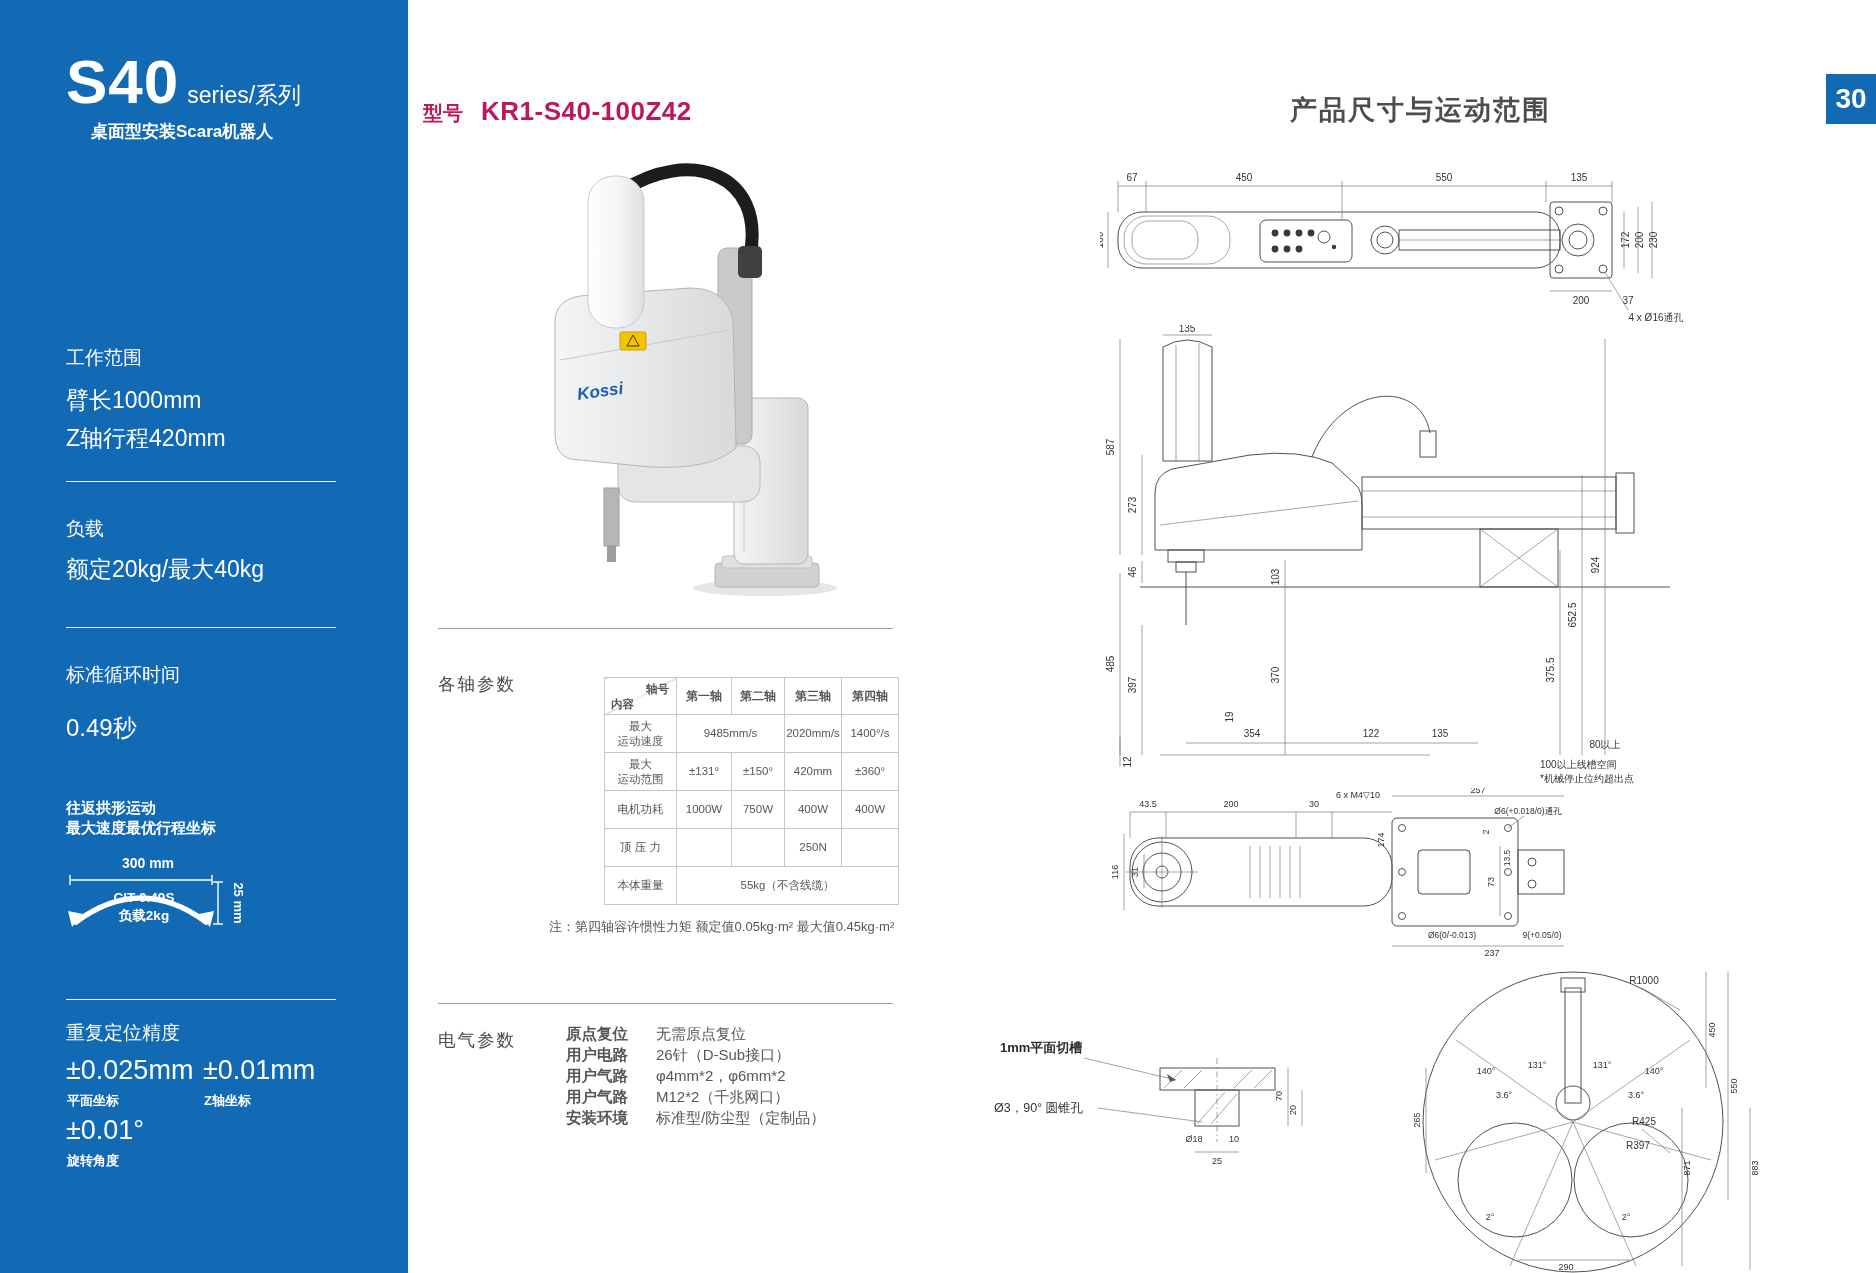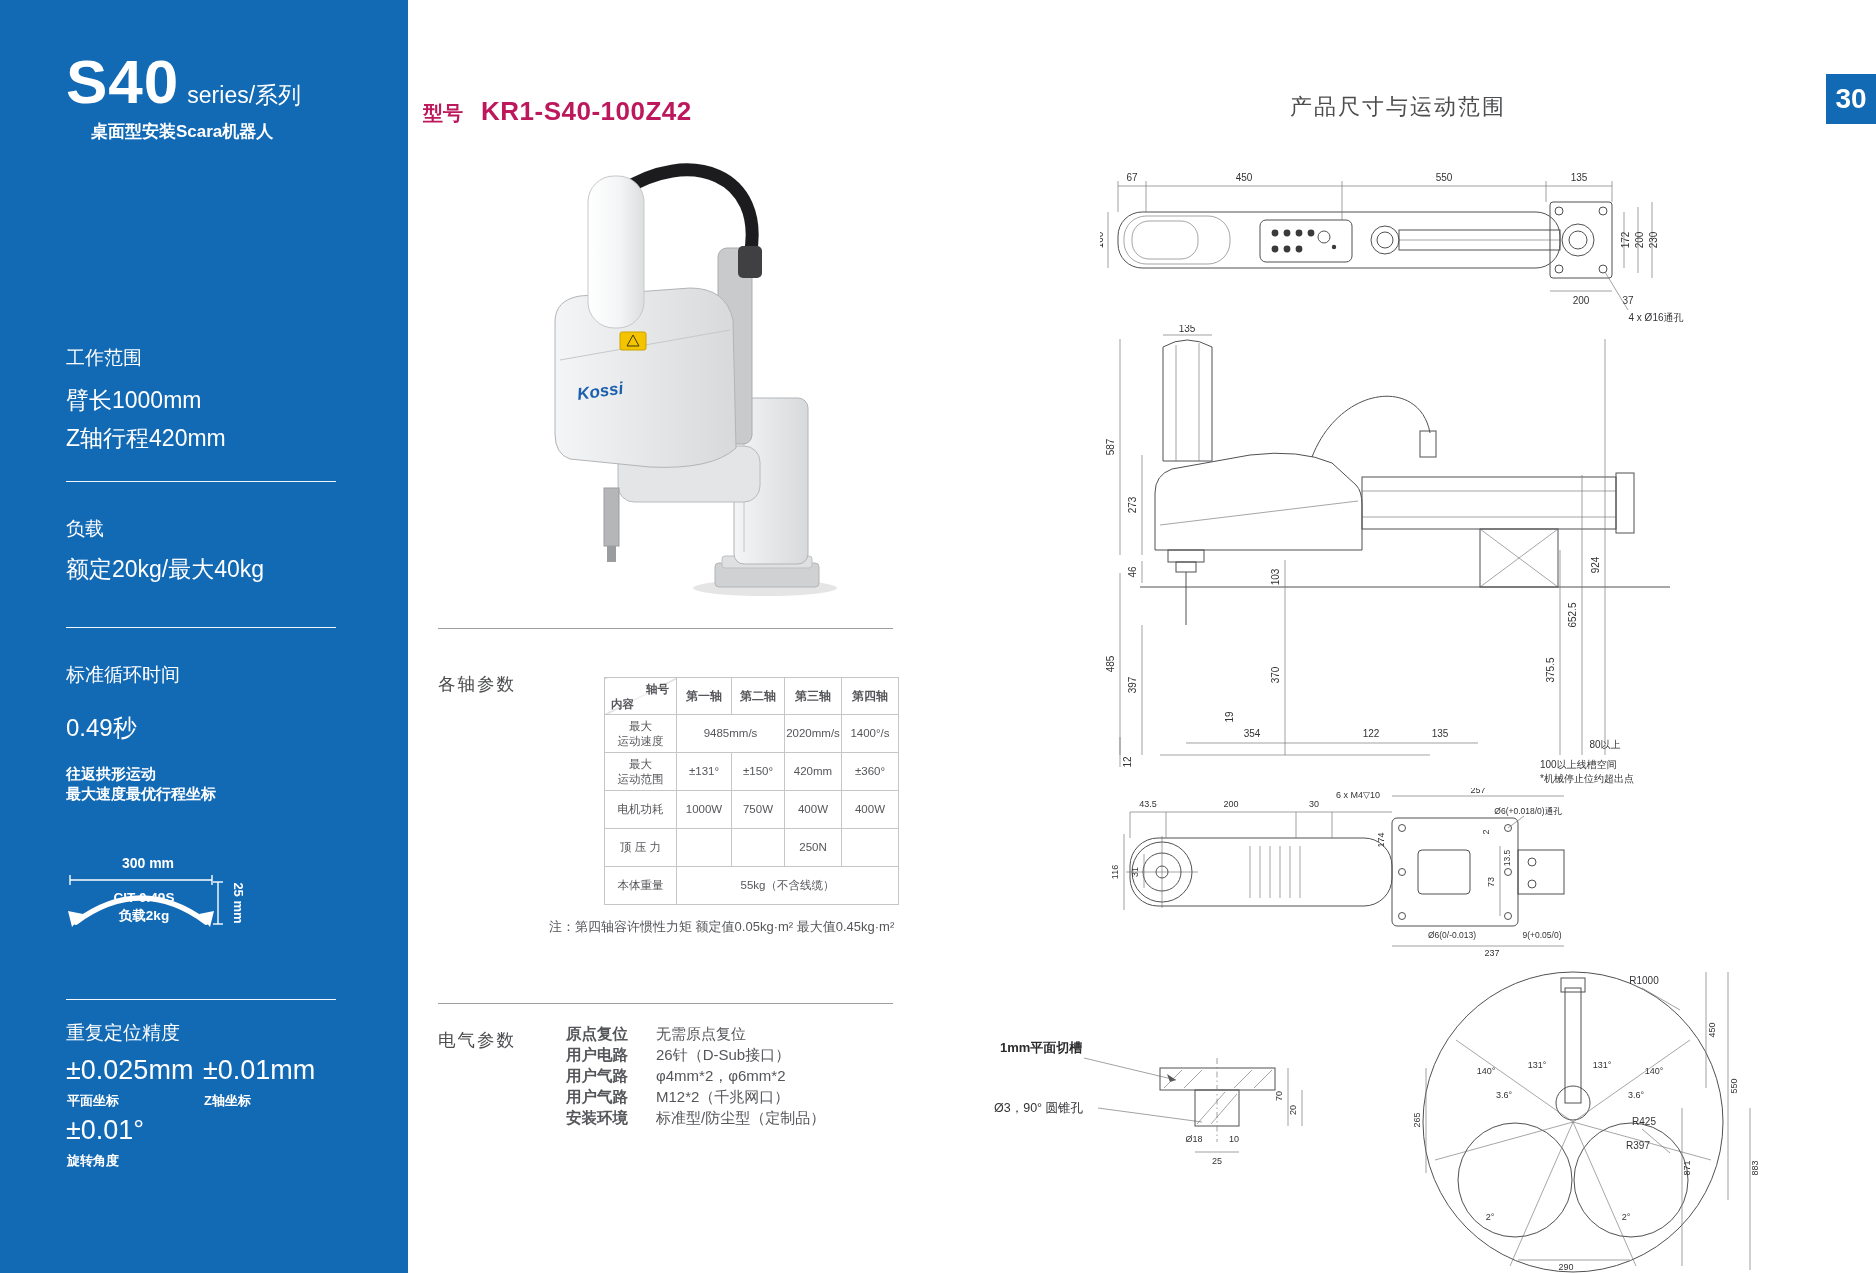--- a/index.html
+++ b/index.html
@@ -9,21 +9,21 @@
   .abs { position:absolute; }
 
   
   .sidebar { position:absolute; left:0; top:0; width:408px; height:1273px; background:#1269b4; color:#fff; }
   .s40-row { position:absolute; left:66px; top:46px; display:flex; align-items:baseline; gap:8px; }
   .s40 { font-size:62px; font-weight:600; letter-spacing:1px; }
   .s40-suffix { font-size:23px; font-weight:400; }
   .sb-subtitle { position:absolute; left:67px; top:120px; font-size:17px; font-weight:700;margin-left:24px; }
   .sb-h { font-size:19px; font-weight:400; }
   .sb-big { font-size:23px; font-weight:400; }
-  .sb-small { font-size:15px; font-weight:700; }
+  .sb-small { font-size:15px; font-weight:700;margin-top:34px; }
   .sb-div { position:absolute; left:66px; width:270px; border-top:1.5px solid rgba(255,255,255,.95); }
   .prec-val { font-size:27px; font-weight:400; }
   .prec-lab { font-size:13px; font-weight:700; }
 
   
   .model-row { position:absolute; left:423px; top:96px; display:flex; align-items:flex-end; gap:18px; color:#be185d; }
   .model-label { font-size:20px; font-weight:700; }
   .model-value { font-size:26px; font-weight:700; letter-spacing:.5px; }
   .mid-div { position:absolute; border-top:1px solid #9c9ea0; width:455px; left:438px; }
   .section-label { position:absolute; left:438px; font-size:17.5px; color:#4c4d4f; letter-spacing:2px; }
@@ -36,21 +36,21 @@
   td.corner .c-top { position:absolute; right:7px; top:4px; font-size:11.5px; font-weight:600; }
   td.corner .c-bot { position:absolute; left:6px; bottom:3px; font-size:11.5px; font-weight:600; }
   .tbl-note { position:absolute; left:549px; top:918px; font-size:13px; color:#55565a; }
 
   .elec-rows { position:absolute; left:566px; top:1024px; display:flex; flex-direction:column; color:#55565a; }
   .elec-row { display:flex; align-items:baseline; height:21px; }
   .elec-label { width:78px; font-size:15.5px; font-weight:600; }
   .elec-value { font-size:15px; margin-left:12px; }
 
   
-  .right-title { position:absolute; left:1290px; top:92px; font-size:22px; font-weight:400; color:#4c4d4f; letter-spacing:2px; }
+  .right-title { position:absolute; left:1290px; top:92px; font-size:27px; font-weight:700; color:#4c4d4f; letter-spacing:2px; }
   .page-badge { position:absolute; left:1826px; top:74px; width:50px; height:50px; background:#1269b4; color:#fff;
     display:flex; align-items:center; justify-content:center; font-size:28px; font-weight:700; }
 
   
   svg text { font-family:"Liberation Sans","DejaVu Sans",sans-serif; fill:#333336; }
   .dm  { font-size:10px; text-anchor:middle; }
   .dm9 { font-size:9px;  text-anchor:middle; }
   .dm8 { font-size:8.5px; text-anchor:middle; }
   .nt  { font-size:10px; text-anchor:start; }
   .big-note { font-size:13px; font-weight:700; fill:#2b2b2e; text-anchor:start; }

